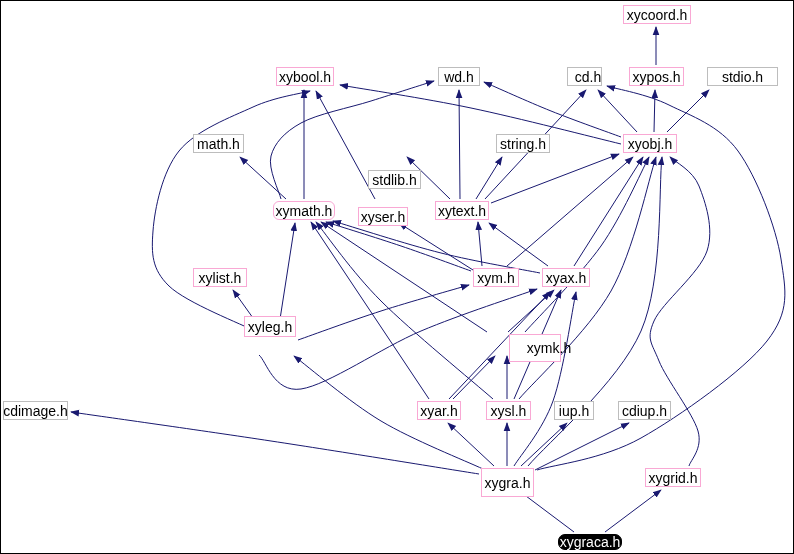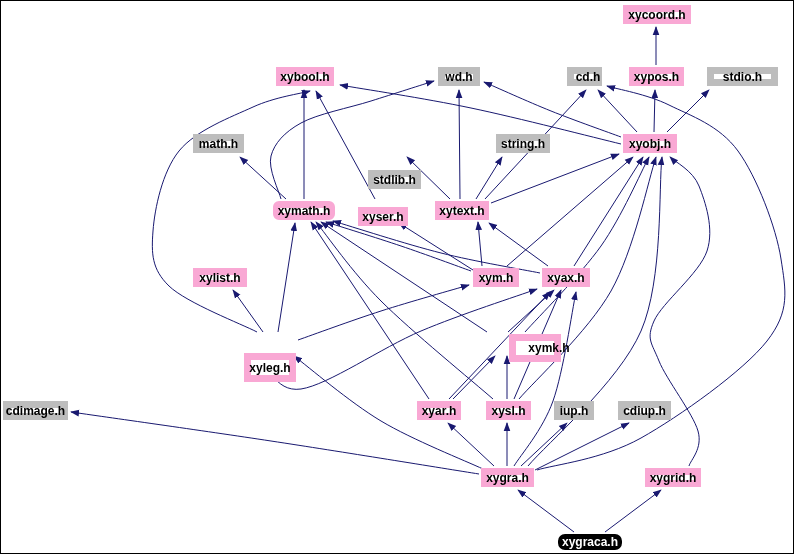--- a/index.html
+++ b/index.html
@@ -10,26 +10,25 @@
     border:1px solid #000;
     overflow:hidden;
     font-family:"Liberation Sans","DejaVu Sans",sans-serif;
   }
   svg.graph{position:absolute;left:0;top:0;width:100%;height:100%;}
   .node{
     position:absolute;
     box-sizing:border-box;
     display:flex;align-items:center;justify-content:center;
     background:#ffffff;
-    border:7px solid #f9a8d4;
-    font-size:12px;
+    border:1px solid #f9a8d4;
+    font-size:14px;
     color:#000;
     white-space:nowrap;
     z-index:2;
-    font-weight:bold;
   }
   .node.external{border-color:#bdbdbd;}
   .node.current{background:#000;color:#fff;border-color:#000;}
 </style>
 </head>
 <body>
 
 <div class="frame">
   <svg class="graph" viewBox="0 0 792 552" xmlns="http://www.w3.org/2000/svg">
     <defs>
@@ -99,24 +98,24 @@
       <div class="node external" style="left: 192px; top: 133px; width: 51px; height: 19px;">math.h</div>
       <div class="node external" style="left: 367px; top: 133px; width: 53px; height: 19px; margin-top: 36px;">stdlib.h</div>
       <div class="node external" style="left: 495px; top: 133px; width: 54px; height: 19px;">string.h</div>
       <div class="node internal" style="left: 622px; top: 133px; width: 54px; height: 19px;">xyobj.h</div>
       <div class="node internal" style="left: 272px; top: 200px; width: 62px; height: 19px; border-radius: 6px;">xymath.h</div>
       <div class="node internal" style="left: 357px; top: 206px; width: 50px; height: 19px;">xyser.h</div>
       <div class="node internal" style="left: 434px; top: 200px; width: 54px; height: 19px;">xytext.h</div>
       <div class="node internal" style="left: 192px; top: 267px; width: 54px; height: 19px;">xylist.h</div>
       <div class="node internal" style="left: 472px; top: 267px; width: 46px; height: 19px;">xym.h</div>
       <div class="node internal" style="left: 541px; top: 267px; width: 48px; height: 19px;">xyax.h</div>
-      <div class="node internal" style="left: 243px; top: 352px; width: 52px; height: 29px; text-align: center;">xyleg.h</div>
+      <div class="node internal" style="left: 243px; top: 315px; width: 52px; height: 21px; text-align: center;">xyleg.h</div>
       <div class="node internal" style="left: 508px; top: 333px; width: 52px; height: 28px; padding-left: 28px;">xymk.h</div>
       <div class="node external" style="left: 2px; top: 400px; width: 65px; height: 19px;">cdimage.h</div>
       <div class="node internal" style="left: 416px; top: 400px; width: 44px; height: 19px;">xyar.h</div>
       <div class="node internal" style="left: 485px; top: 400px; width: 45px; height: 19px;">xysl.h</div>
       <div class="node external" style="left: 553px; top: 400px; width: 40px; height: 19px;">iup.h</div>
       <div class="node external" style="left: 617px; top: 400px; width: 53px; height: 19px;">cdiup.h</div>
-      <div class="node internal" style="left: 480px; top: 467px; width: 53px; height: 19px;">xygra.h</div>
+      <div class="node internal" style="left: 480px; top: 467px; width: 53px; height: 29px;">xygra.h</div>
       <div class="node internal" style="left: 644px; top: 467px; width: 56px; height: 19px;">xygrid.h</div>
       <div class="node current" style="left: 557px; top: 533px; width: 64px; height: 16px; border-radius: 7px;">xygraca.h</div>
     </div>
 </div>
 
 </body></html>

